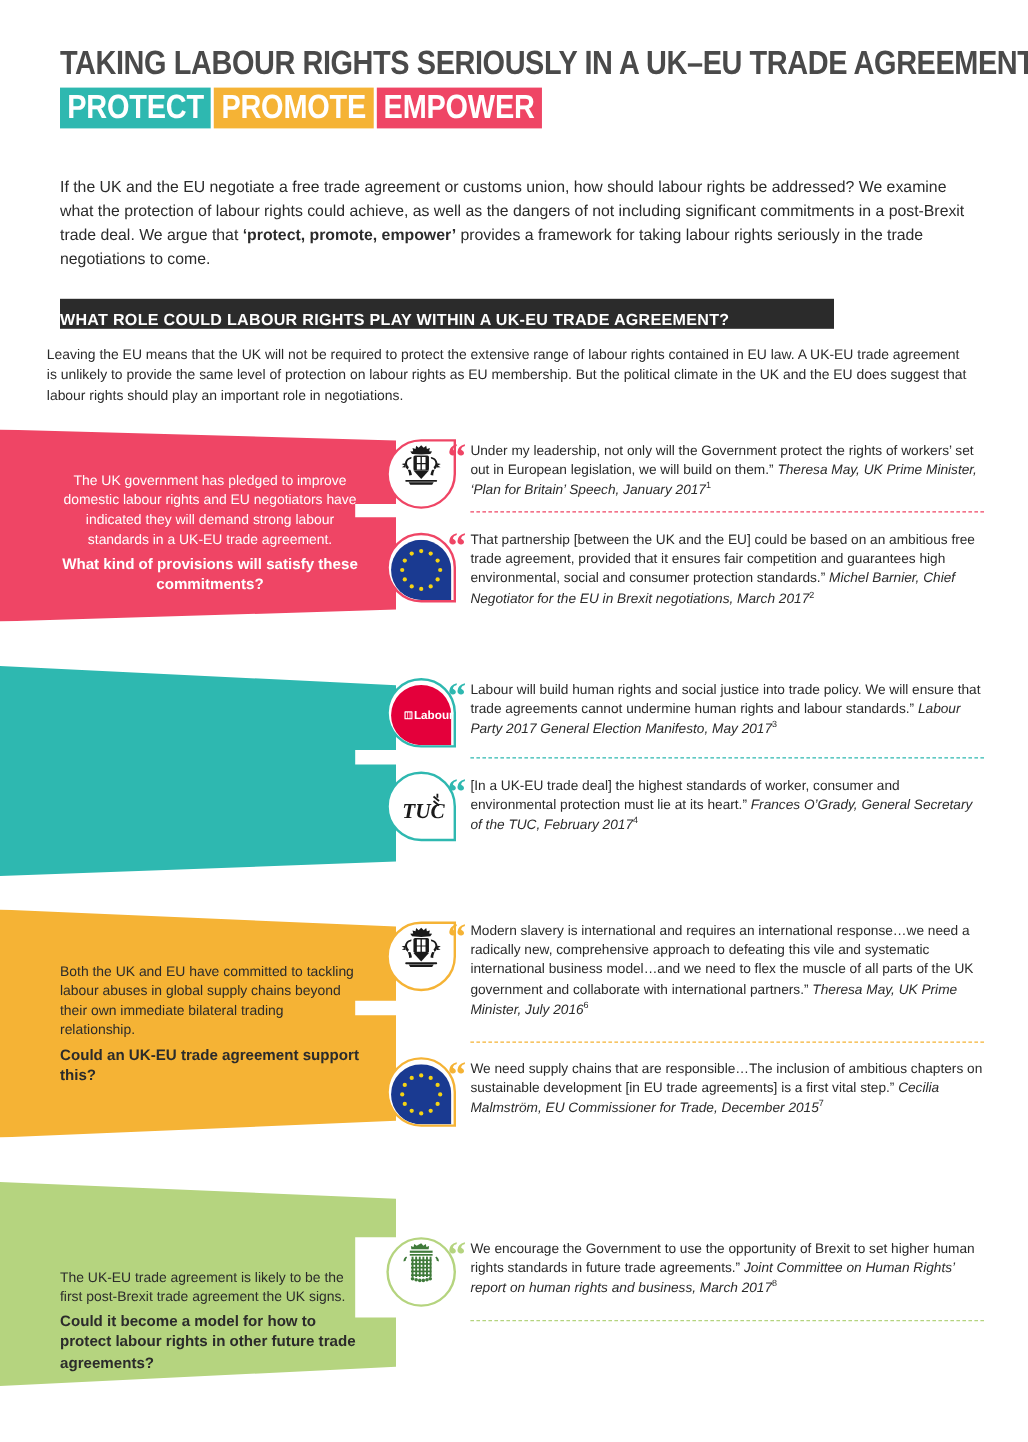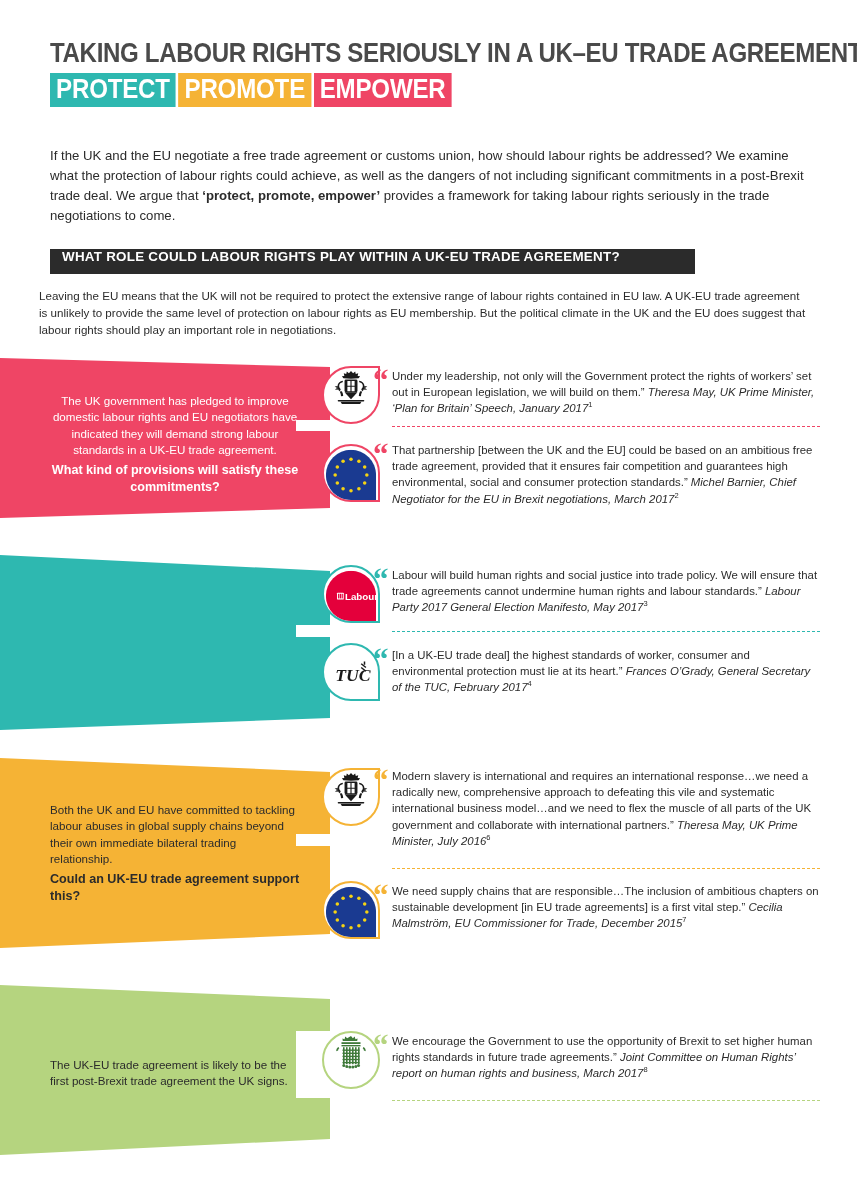--- a/index.html
+++ b/index.html
@@ -75,22 +75,21 @@
   .section-bar {
     position: absolute;
     left: 50px; top: 249px;
     width: 645px; height: 25px;
     background: #2b2b2b;
     color: #ffffff;
     font-size: 13.4px;
     font-weight: bold;
     letter-spacing: 0.25px;
     display: flex;
-    align-items: flex-start;
-    padding-left: 12px;
+    align-items: flex-end;
   }
   .section-sub {
     position: absolute;
     left: 39px; top: 288px;
     width: 770px;
     font-size: 11.6px;
     line-height: 1.45;
     color: #2b2b2b;
   }
 
@@ -381,20 +380,21 @@
   </div>
 
   <div class="block" style="top:985px; width:857px; height:170px;">
     <div class="banner">
       <svg viewBox="0 0 372 170" preserveAspectRatio="none" aria-hidden="true">
         <path d="M0,0 L330,14 L330,46 L296,46 L296,113 L330,113 L330,154 L0,170 Z" fill="#b5d47f"></path>
       </svg>
     </div>
     <div class="banner-text t-dark" style="top:40px;margin-top:32px;">
       <span>The UK-EU trade agreement is likely to be the first post-Brexit trade agreement the UK signs.</span>
+      <span class="q">Could it become a model for how to protect labour rights in other future trade agreements?</span>
     </div>
 
     <div class="badge" style="top:46px; border-color:#b5d47f; border-radius:29px;">
       <svg width="40" height="40" viewBox="0 0 40 40">
         <g fill="#3f7a3a">
           <path d="M20 3 l1.8 2.2 l2 -1.6 l0.6 2.6 l2.2 -0.8 l-0.4 2.6 l-14.4 0 l-0.4 -2.6 l2.2 0.8 l0.6 -2.6 l2 1.6 Z"></path>
           <rect x="10.5" y="9.2" width="19" height="1.8"></rect>
           <rect x="10.5" y="12" width="19" height="1.4"></rect>
           <g>
             <rect x="12" y="14.2" width="1.6" height="17"></rect>

